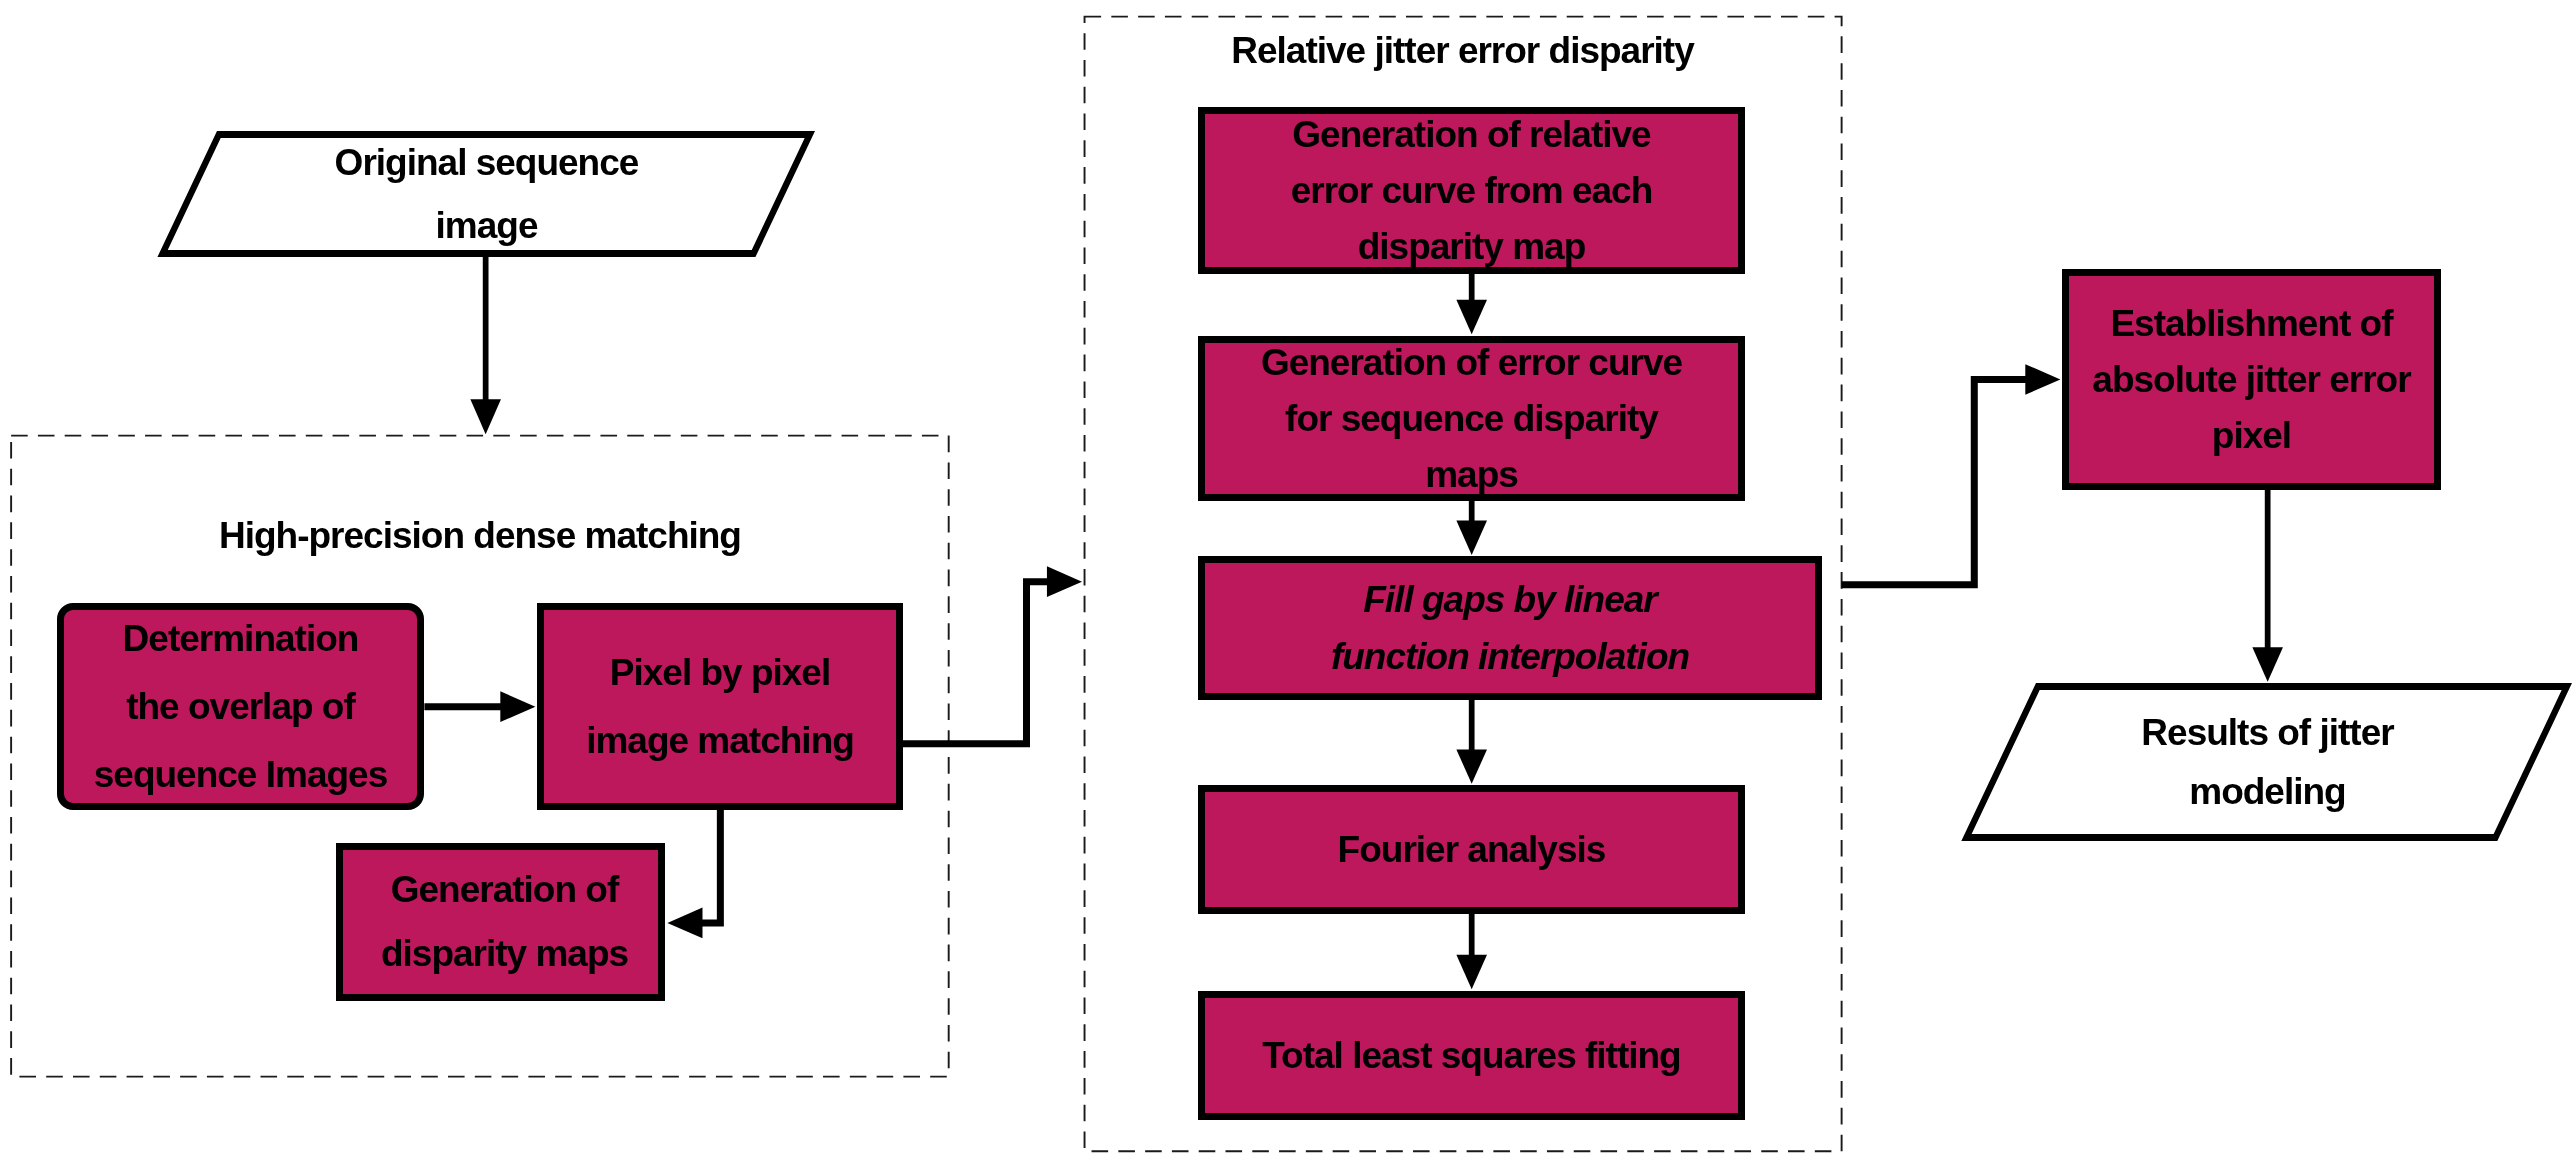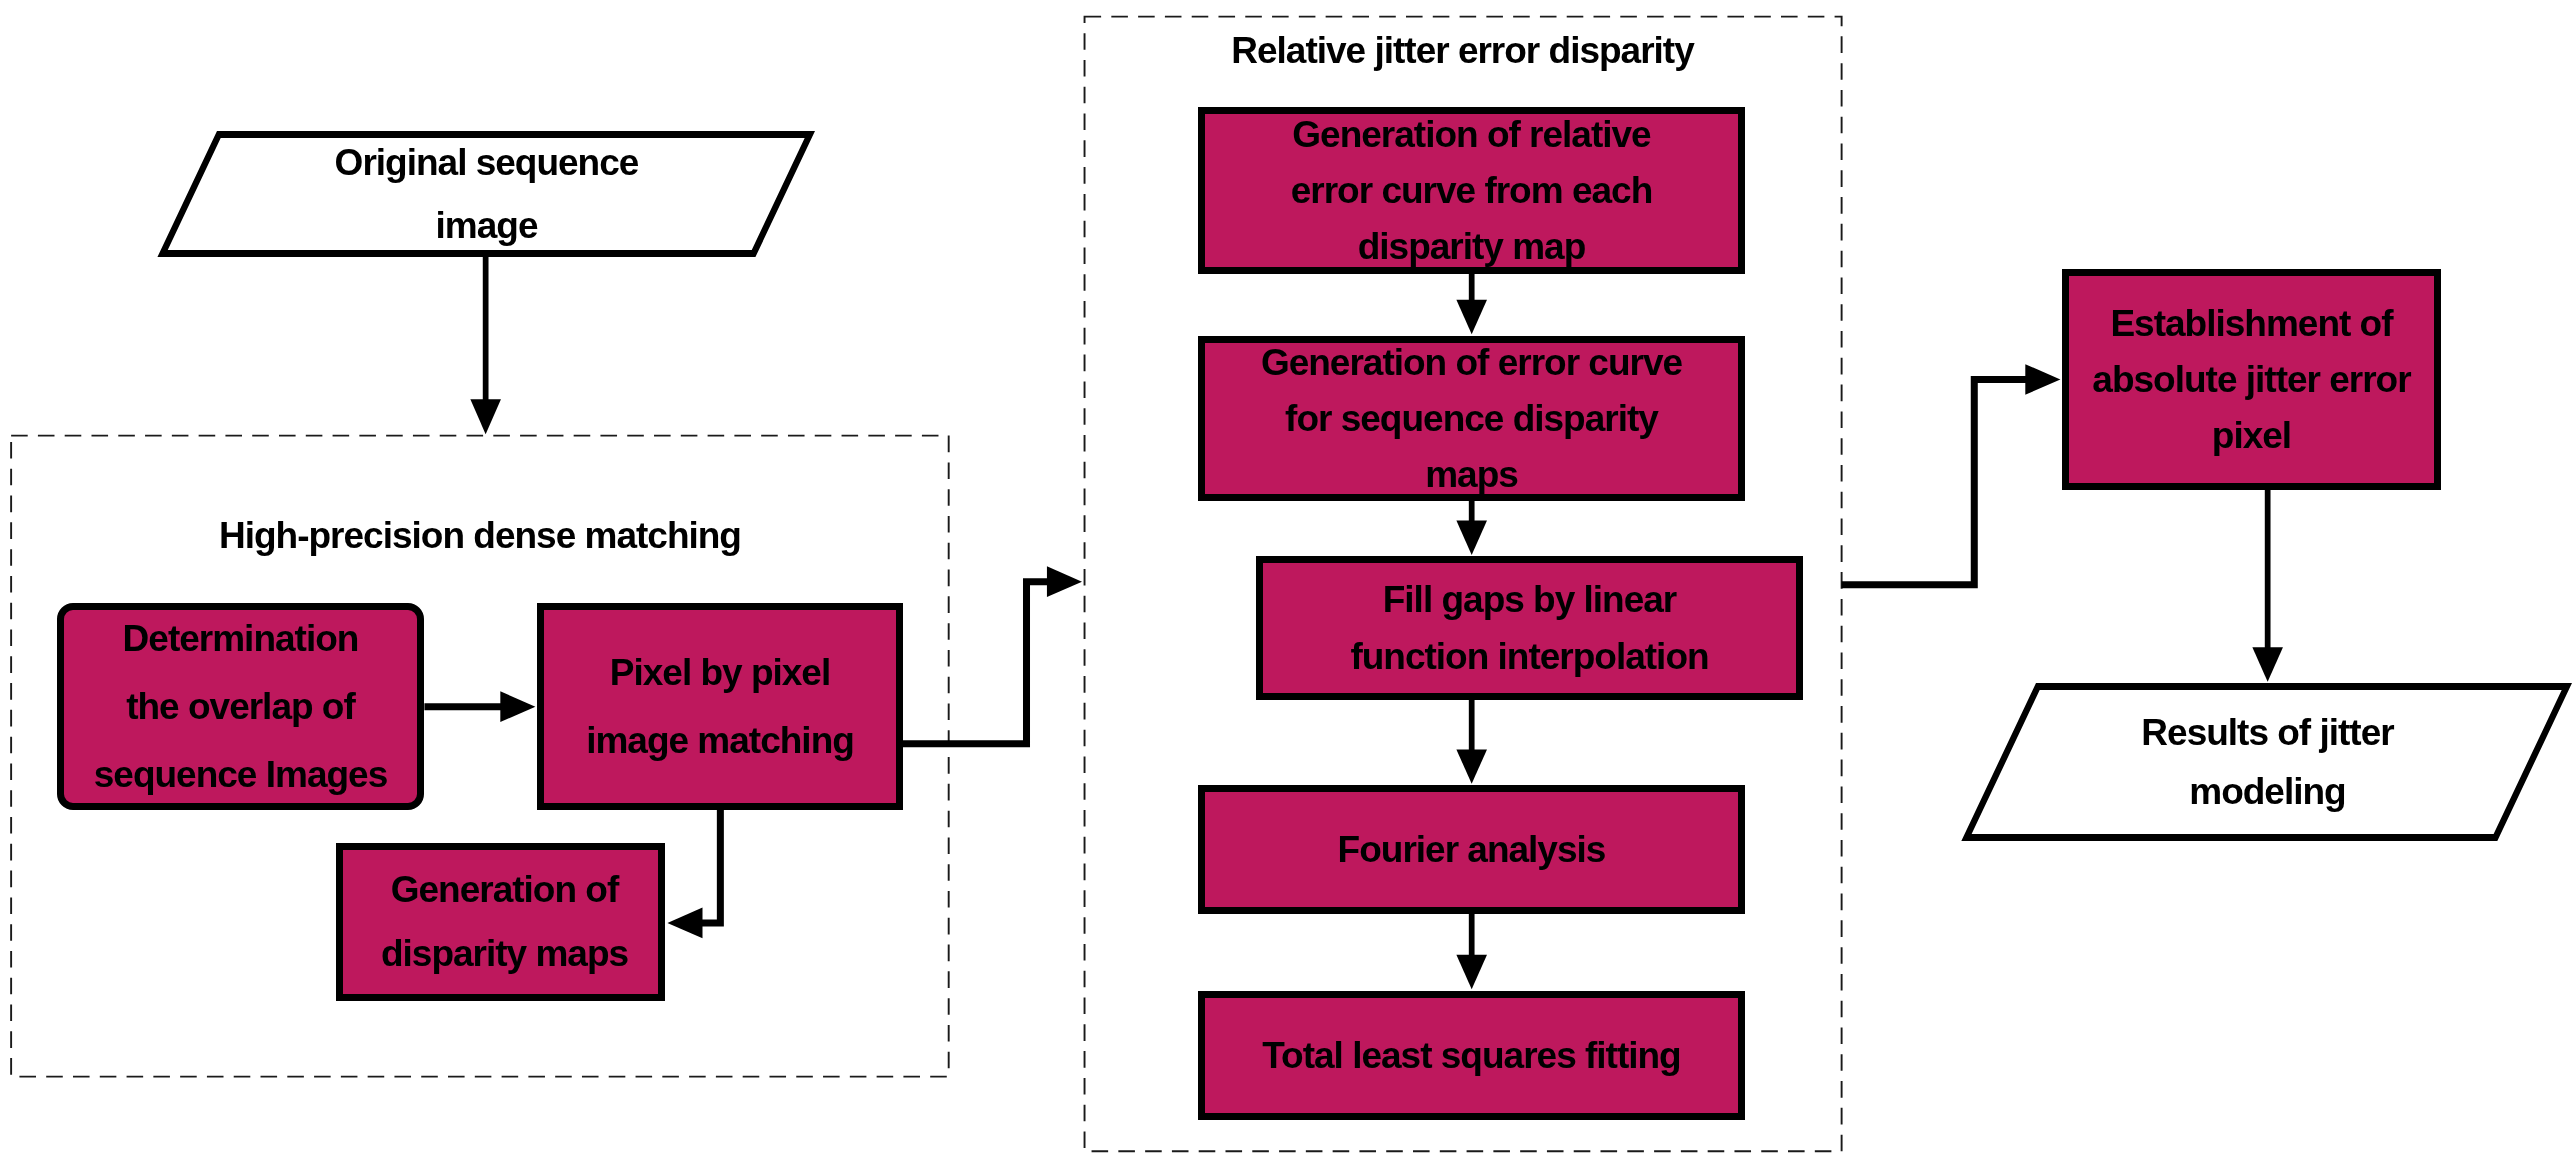--- a/index.html
+++ b/index.html
@@ -162,21 +162,21 @@
     <div>error curve from each</div>
     <div>disparity map</div>
   </div>
 
   <div class="box lh87" style="left:1198px; top:336px; width:547px; height:165px;">
     <div>Generation of error curve</div>
     <div>for sequence disparity</div>
     <div>maps</div>
   </div>
 
-  <div class="box lh90" style="left:1256px; top:556px; width:547px; height:144px;">
+  <div class="box lh90" style="left:1198px; top:556px; width:624px; height:144px;font-style:italic;">
     <div>Fill gaps by linear</div>
     <div>function interpolation</div>
   </div>
 
   <div class="box lh90" style="left:1198px; top:785px; width:547px; height:129px;">
     <div>Fourier analysis</div>
   </div>
 
   <div class="box lh90" style="left:1198px; top:991px; width:547px; height:129px;">
     <div>Total least squares fitting</div>

